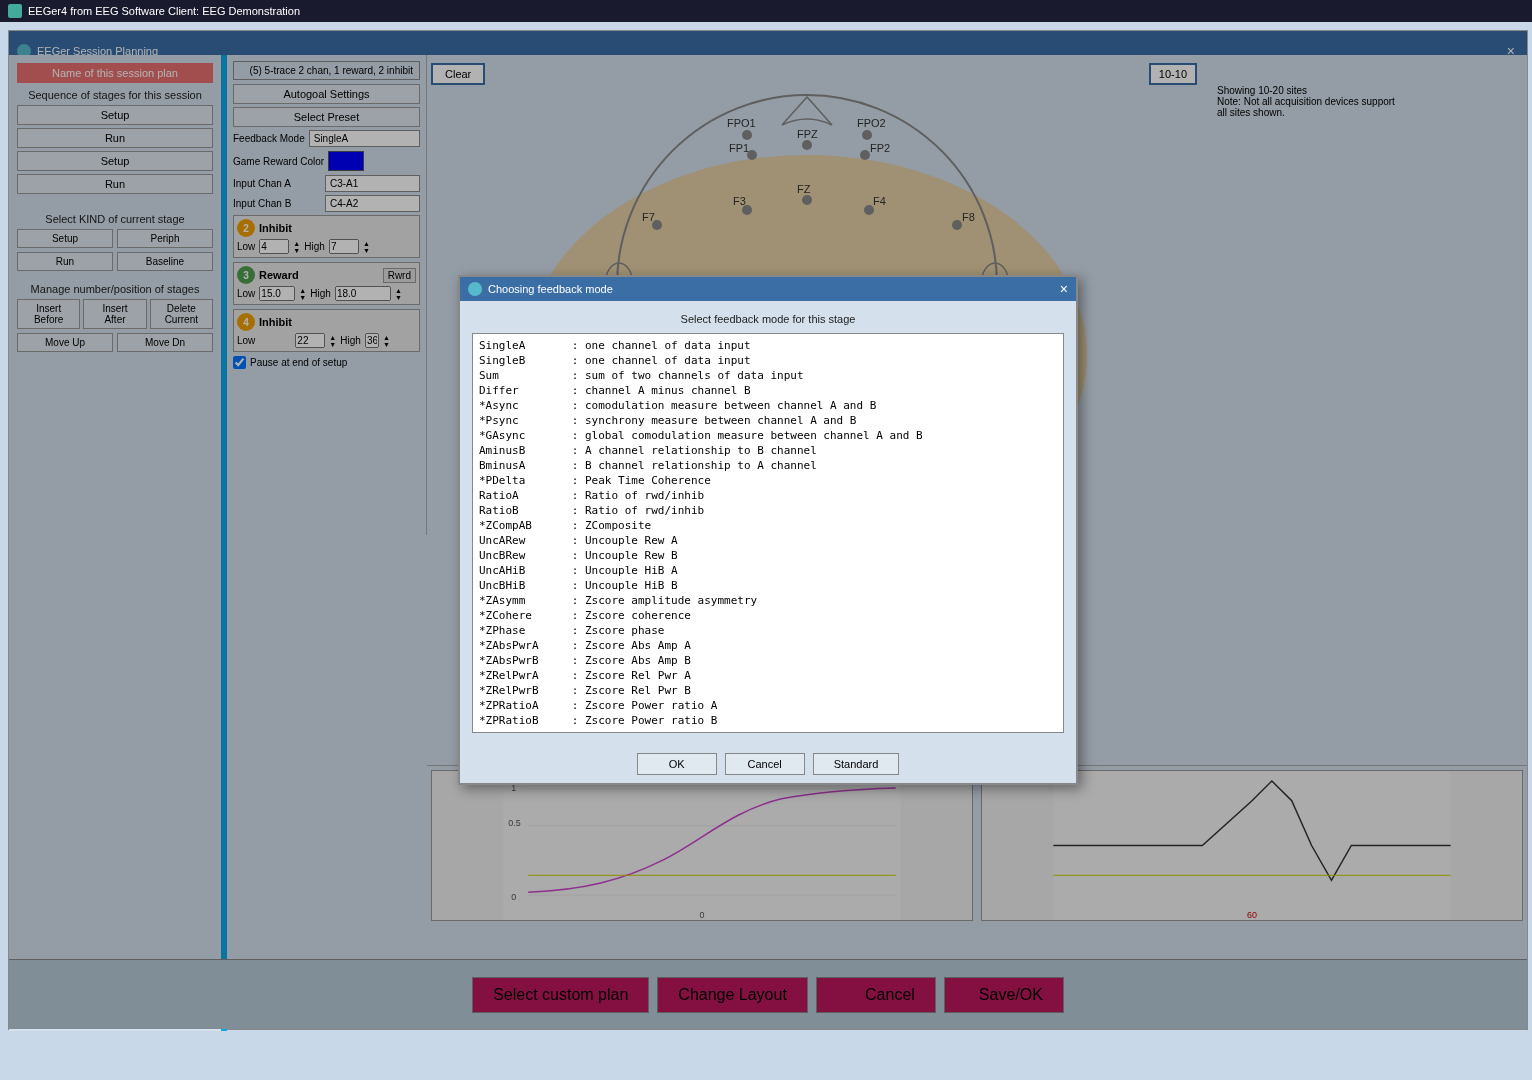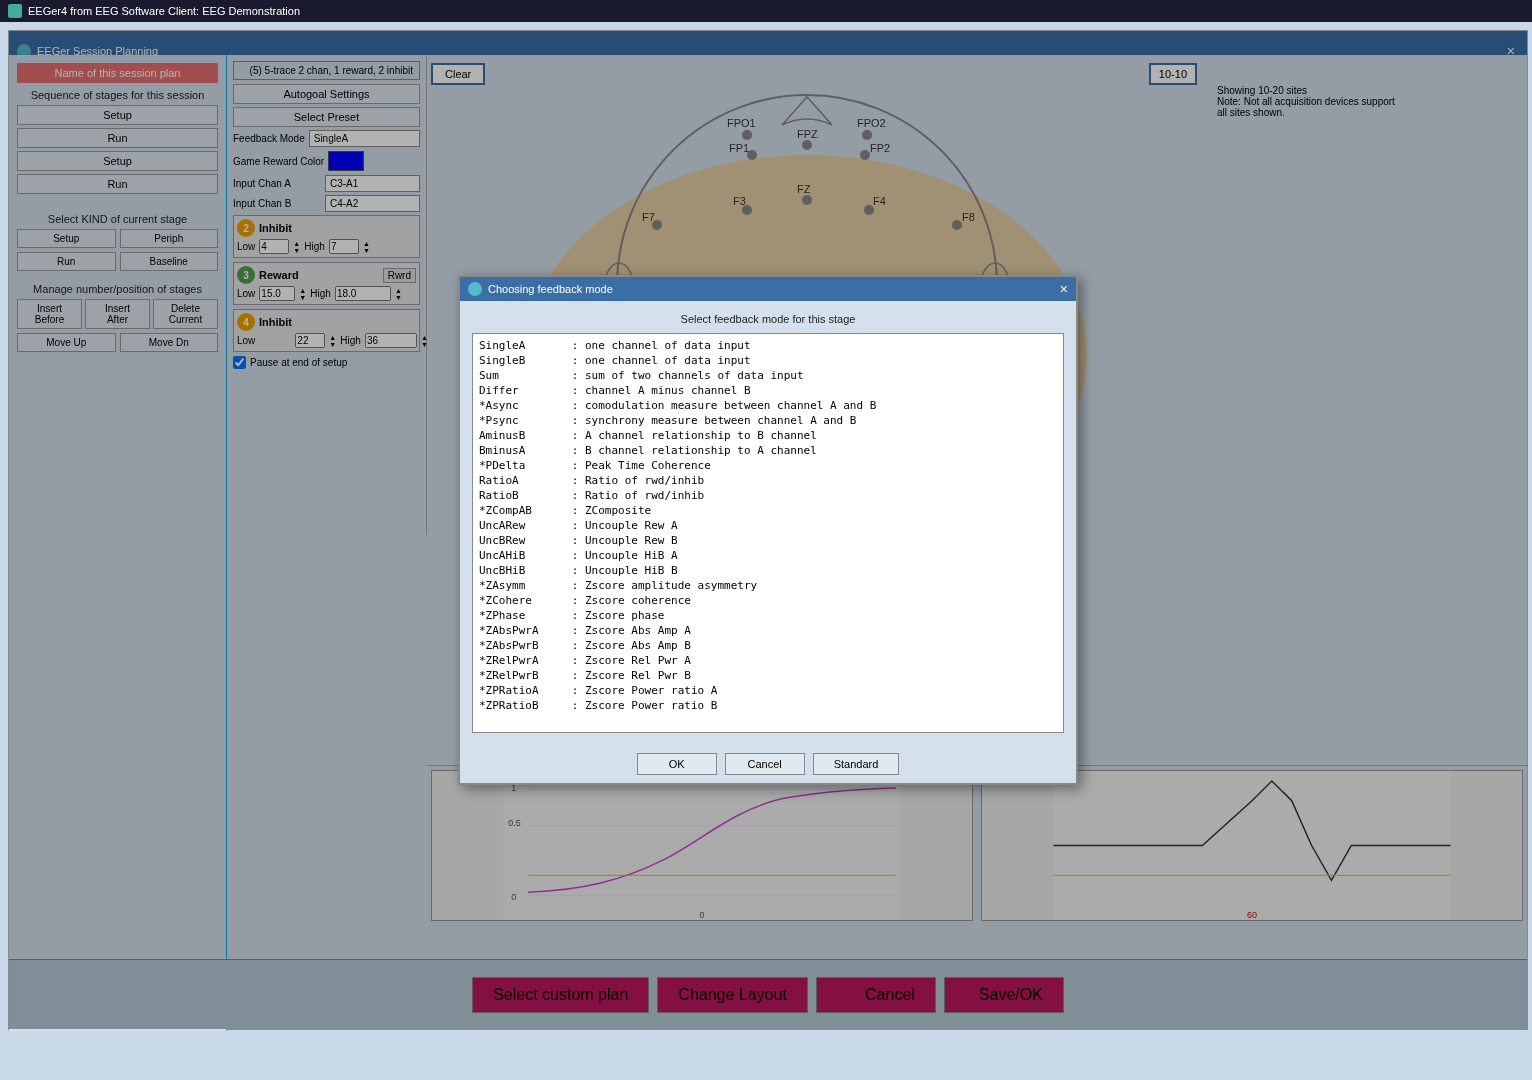--- a/index.html
+++ b/index.html
@@ -63,21 +63,21 @@
     }
 
     
     .left-panel {
       position: absolute;
       top: 24px;
       left: 0;
       width: 218px;
       height: 976px;
       background: #d4e0ec;
-      border-right: 1px solid #0ea5e9;
+      border-right: 6px solid #0ea5e9;
       padding: 8px;
     }
 
     .session-name-btn {
       background: #e87070;
       color: white;
       border: none;
       width: 100%;
       padding: 4px 6px;
       text-align: center;
@@ -630,21 +630,21 @@
         <span class="band-name">Inhibit</span>
       </div>
       <div class="band-values">
         <span>Low</span>
         <input type="text" style="width: 30px; font-size: 10px; margin-left: 36px;" value="22">
         <div class="band-spinner">
           <span class="spinner-up">▲</span>
           <span class="spinner-dn">▼</span>
         </div>
         <span>High</span>
-        <input type="text" style="width: 52px; font-size: 10px;" value="36">
+        <input type="text" style="width: 14px; font-size: 10px;" value="36">
         <div class="band-spinner">
           <span class="spinner-up">▲</span>
           <span class="spinner-dn">▼</span>
         </div>
       </div>
     </div>
 
     <div class="checkbox-row">
       <input type="checkbox" checked="" style="">
       <span>Pause at end of setup</span>
@@ -769,20 +769,21 @@
     </div>
     <div class="modal-body">
       <div class="modal-subtitle">Select feedback mode for this stage</div>
       <div class="modal-list" id="modal-list-container">
       <div class="modal-list-item">SingleA       : one channel of data input</div>
           <div class="modal-list-item">SingleB       : one channel of data input</div>
           <div class="modal-list-item">Sum           : sum of two channels of data input</div>
           <div class="modal-list-item">Differ        : channel A minus channel B</div>
           <div class="modal-list-item">*Async        : comodulation measure between channel A and B</div>
           <div class="modal-list-item">*Psync        : synchrony measure between channel A and B</div>
+          <div class="modal-list-item">*GAsync       : global comodulation measure between channel A and B</div>
           <div class="modal-list-item">AminusB       : A channel relationship to B channel</div>
           <div class="modal-list-item">BminusA       : B channel relationship to A channel</div>
           <div class="modal-list-item">*PDelta       : Peak Time Coherence</div>
           <div class="modal-list-item">RatioA        : Ratio of rwd/inhib</div>
           <div class="modal-list-item">RatioB        : Ratio of rwd/inhib</div>
           <div class="modal-list-item">*ZCompAB      : ZComposite</div>
           <div class="modal-list-item">UncARew       : Uncouple Rew A</div>
           <div class="modal-list-item">UncBRew       : Uncouple Rew B</div>
           <div class="modal-list-item">UncAHiB       : Uncouple HiB A</div>
           <div class="modal-list-item">UncBHiB       : Uncouple HiB B</div>

